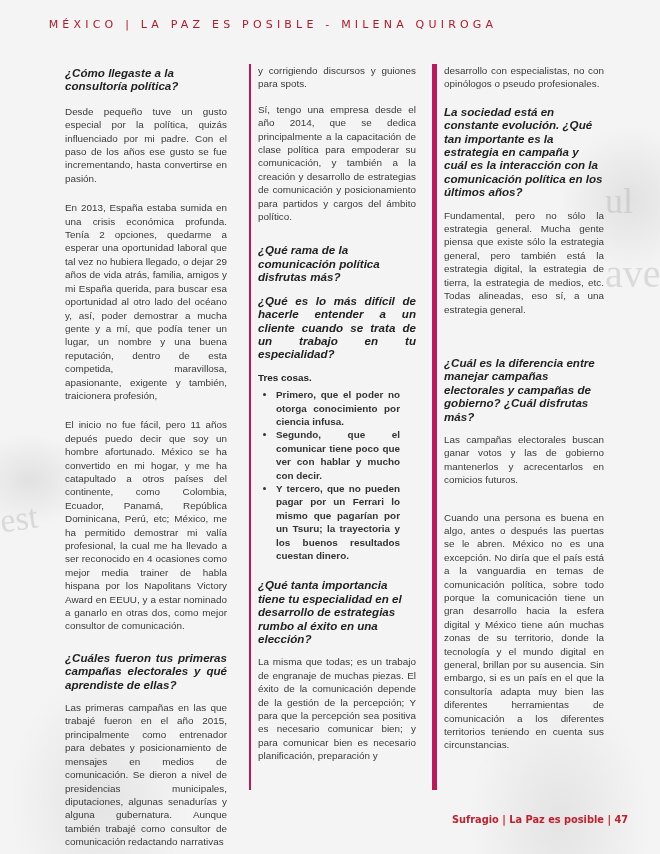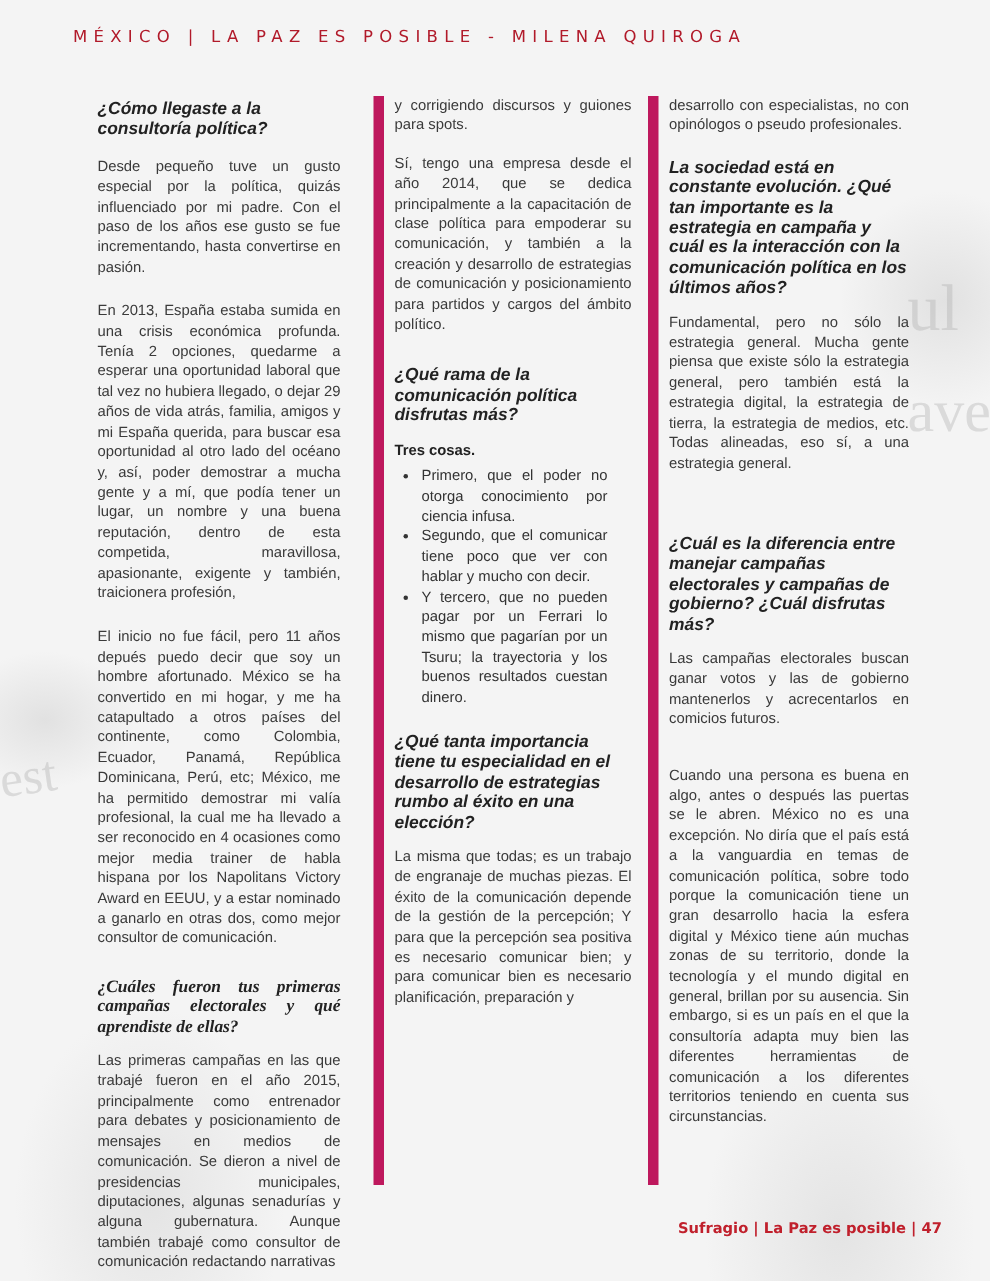--- a/index.html
+++ b/index.html
@@ -18,60 +18,61 @@
       radial-gradient(ellipse at 100px 800px, rgba(190,190,190,0.3) 0, rgba(190,190,190,0) 90px),
       #f4f4f4;
   }
   .ghost { position: absolute; color: rgba(170,170,170,0.35); font-family: "Liberation Serif", serif; pointer-events:none; }
   .header {
     position: absolute; top: 18px; left: 0; width: 546px; text-align: center;
     font-size: 11px; letter-spacing: 4.2px; color: #b11a2a; font-family: "DejaVu Sans", sans-serif;
   }
   .col { position: absolute; top: 66px; font-size: 9.9px; line-height: 13.4px; }
   .col1 { left: 65px; width: 162px; }
-  .col2 { left: 249px; width: 162px; border-left: 7px solid #be185d; padding-left: 3px; top: 64px; height: 726px; }
-  .col3 { left: 432px; width: 164px; border-left: 7px solid #be185d; padding-left: 3px; top: 64px; height: 726px; }
+  .col2 { left: 249px; width: 162px; border-left: 2px solid #be185d; padding-left: 3px; top: 64px; height: 726px; }
+  .col3 { left: 432px; width: 164px; border-left: 5px solid #be185d; padding-left: 3px; top: 64px; height: 726px; }
   .col2 .inner, .col3 .inner { padding-left: 0; }
   .q {
     font-weight: bold; font-style: italic; color: #222; font-size: 11.6px; line-height: 13.4px;
     margin: 0 0 10px 0;
   }
   .p { text-align: justify; margin: 0 0 16px 0; color: #3a3a3a; }
   .lead { font-weight: bold; color: #222; margin: 0 0 4px 0; }
-  ul.bul { margin: 0 16px 16px 0; padding-left: 18px; }
+  ul.bul { margin: 0 16px 16px 0; padding-left: 18px; font-weight: bold; }
   ul.bul li { text-align: justify; margin: 0; }
   .footer {
     position: absolute; top: 814px; left: 452px; font-size: 9.8px; font-weight: bold;
     color: #c0202c; font-family: "DejaVu Sans", sans-serif;
   }
 </style>
 </head>
 <body>
 
 <div class="bg-texture"></div>
 <div class="ghost" style="left:0px;top:500px;font-size:34px;transform:rotate(-8deg);">est</div>
 <div class="ghost" style="left:605px;top:250px;font-size:40px;">ave</div>
-<div class="ghost" style="left:605px;top:180px;font-size:44px;">ul</div>
+<div class="ghost" style="left:605px;top:180px;font-size:36px;">ul</div>
 
 <div class="header">MÉXICO | LA PAZ ES POSIBLE - MILENA QUIROGA</div>
 
 <div class="col col1">
   <div class="q" style="margin-bottom:12px;">¿Cómo llegaste a la consultoría política?</div>
   <div class="p">Desde pequeño tuve un gusto especial por la política, quizás influenciado por mi padre. Con el paso de los años ese gusto se fue incrementando, hasta convertirse en pasión.</div>
   <div class="p">En 2013, España estaba sumida en una crisis económica profunda. Tenía 2 opciones, quedarme a esperar una oportunidad laboral que tal vez no hubiera llegado, o dejar 29 años de vida atrás, familia, amigos y mi España querida, para buscar esa oportunidad al otro lado del océano y, así, poder demostrar a mucha gente y a mí, que podía tener un lugar, un nombre y una buena reputación, dentro de esta competida, maravillosa, apasionante, exigente y también, traicionera profesión,</div>
   <div class="p" style="margin-bottom:18px;">El inicio no fue fácil, pero 11 años depués puedo decir que soy un hombre afortunado. México se ha convertido en mi hogar, y me ha catapultado a otros países del continente, como Colombia, Ecuador, Panamá, República Dominicana, Perú, etc; México, me ha permitido demostrar mi valía profesional, la cual me ha llevado a ser reconocido en 4 ocasiones como mejor media trainer de habla hispana por los Napolitans Victory Award en EEUU, y a estar nominado a ganarlo en otras dos, como mejor consultor de comunicación.</div>
-  <div class="q" style="text-align:justify;font-family:Liberation Serif, serif;">¿Cuáles fueron tus primeras campañas electorales y qué aprendiste de ellas?</div>
+  <div class="q" style="text-align:justify;">¿Cuáles fueron tus primeras campañas electorales y qué aprendiste de ellas?</div>
   <div class="p">Las primeras campañas en las que trabajé fueron en el año 2015, principalmente como entrenador para debates y posicionamiento de mensajes en medios de comunicación. Se dieron a nivel de presidencias municipales, diputaciones, algunas senadurías y alguna gubernatura. Aunque también trabajé como consultor de comunicación redactando narrativas</div>
 </div>
 
 <div class="col col2">
   <div class="inner" style="padding-left:4px;">
     <div class="p" style="margin-bottom:12px;">y corrigiendo discursos y guiones para spots.</div>
     <div class="p" style="margin-bottom:20px;">Sí, tengo una empresa desde el año 2014, que se dedica principalmente a la capacitación de clase política para empoderar su comunicación, y también a la creación y desarrollo de estrategias de comunicación y posicionamiento para partidos y cargos del ámbito político.</div>
     <div class="q">¿Qué rama de la comunicación política disfrutas más?</div>
+    <div class="q" style="text-align:justify;">¿Qué es lo más difícil de hacerle entender a un cliente cuando se trata de un trabajo en tu especialidad?</div>
     <div class="lead">Tres cosas.</div>
     <ul class="bul">
       <li>Primero, que el poder no otorga conocimiento por ciencia infusa.</li>
       <li>Segundo, que el comunicar tiene poco que ver con hablar y mucho con decir.</li>
       <li>Y tercero, que no pueden pagar por un Ferrari lo mismo que pagarían por un Tsuru; la trayectoria y los buenos resultados cuestan dinero.</li>
     </ul>
     <div class="q" style="padding-right:8px;">¿Qué tanta importancia tiene tu especialidad en el desarrollo de estrategias rumbo al éxito en una elección?</div>
     <div class="p">La misma que todas; es un trabajo de engranaje de muchas piezas. El éxito de la comunicación depende de la gestión de la percepción; Y para que la percepción sea positiva es necesario comunicar bien; y para comunicar bien es necesario planificación, preparación y</div>
   </div>
 </div>

